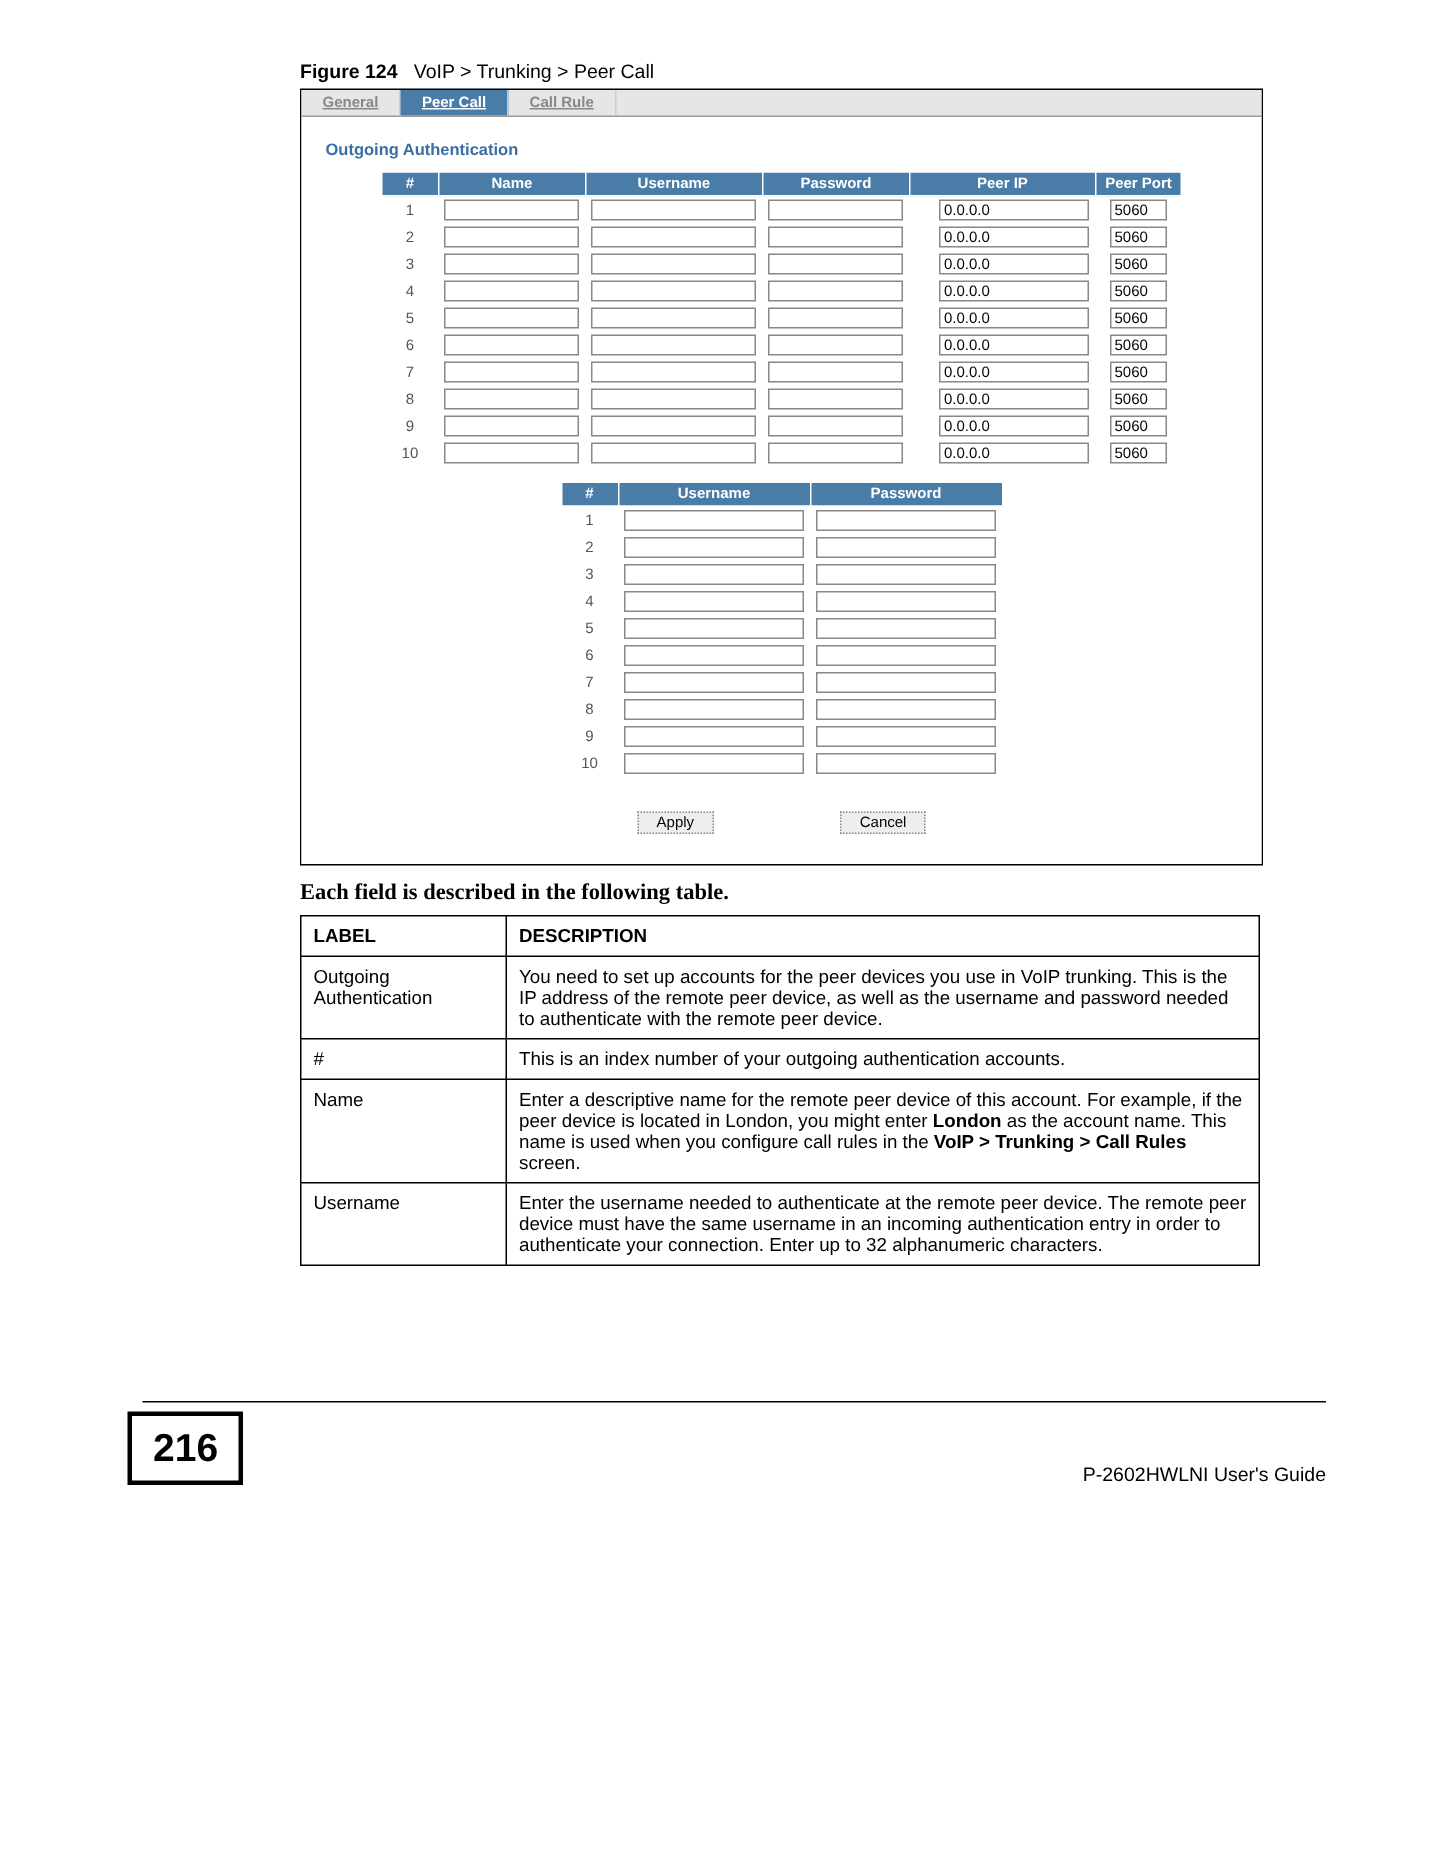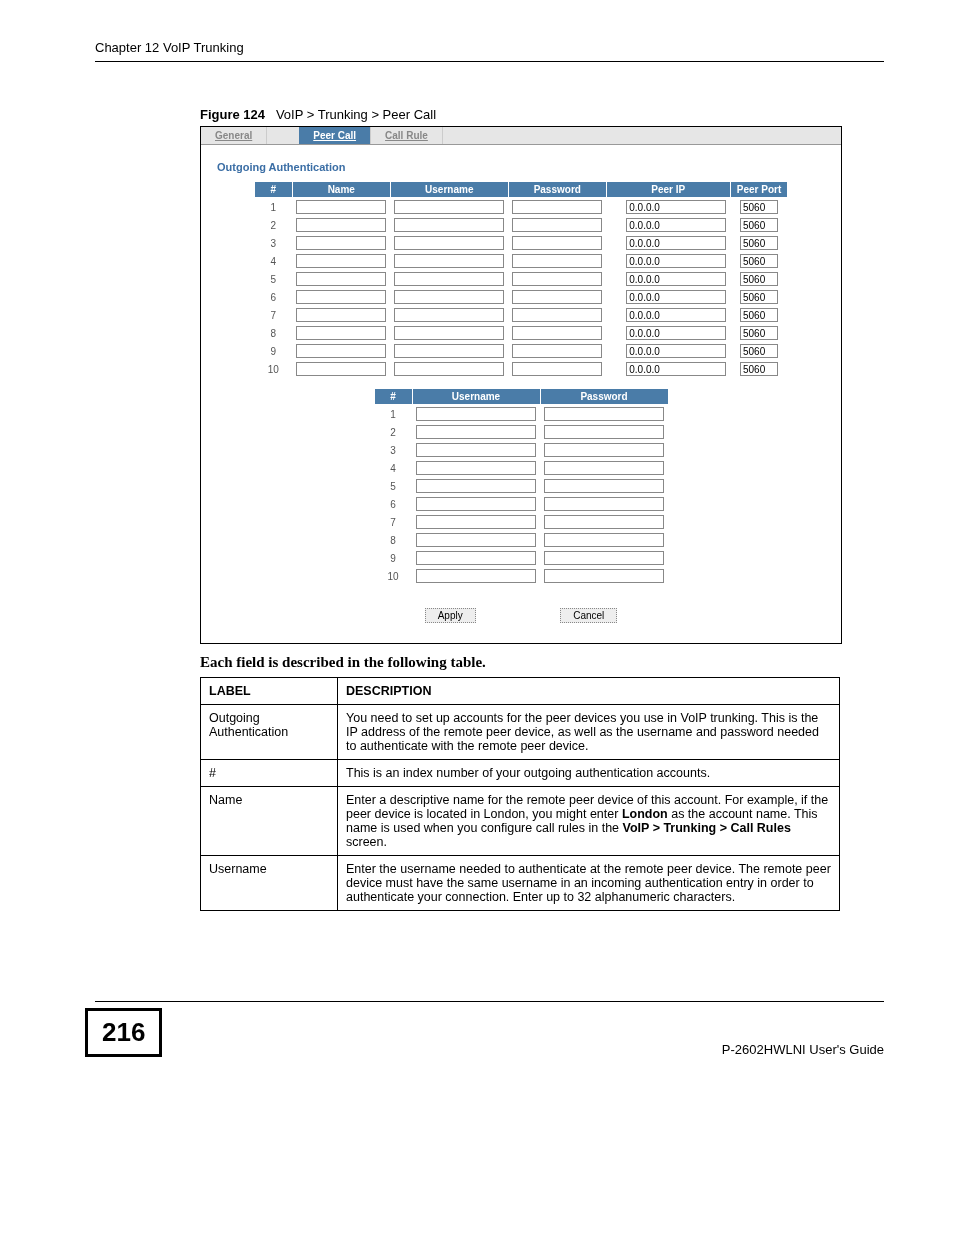--- a/index.html
+++ b/index.html
@@ -41,21 +41,20 @@
   }
   .tabbar .tab {
     padding: 3px 14px;
     color: #888;
     border-right: 1px solid #ccc;
     text-decoration: underline;
   }
   .tabbar .tab.active {
     background: #4a7ca8;
     color: #fff;
-    margin-left: 32px;
   }
   .panel-body { background: #fff; padding: 10px 12px 20px 12px; }
   .section-title {
     color: #3b6ea5;
     font-size: 11px;
     font-weight: bold;
     margin: 6px 0 8px 4px;
   }
   table.auth {
     border-collapse: collapse;
@@ -145,21 +144,20 @@
     margin-left: -10px;
   }
   .guide-name {
     font-size: 13px;
   }
 </style>
 </head>
 <body>
 
 <div class="page">
-  <div class="chap-header">Chapter 12 VoIP Trunking</div>
 
   <div class="fig-caption">
     <span class="bold">Figure 124</span>&nbsp;&nbsp;
     <span>VoIP &gt; Trunking  &gt; Peer Call</span>
   </div>
 
   <div class="tabs-frame">
     <div class="tabbar">
       <div class="tab">General</div>
       <div class="tab active">Peer Call</div>

